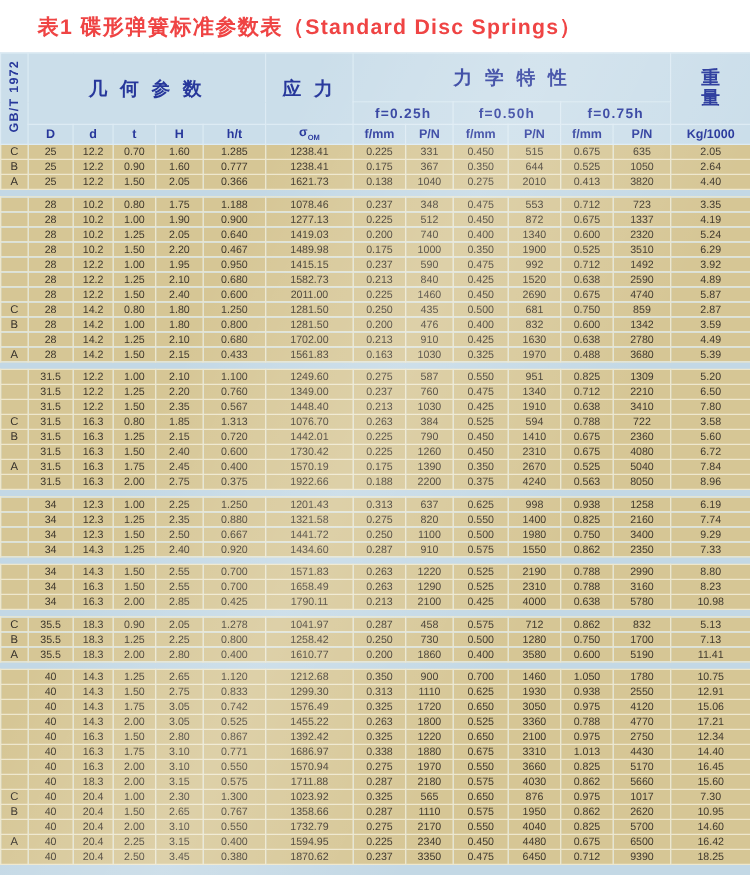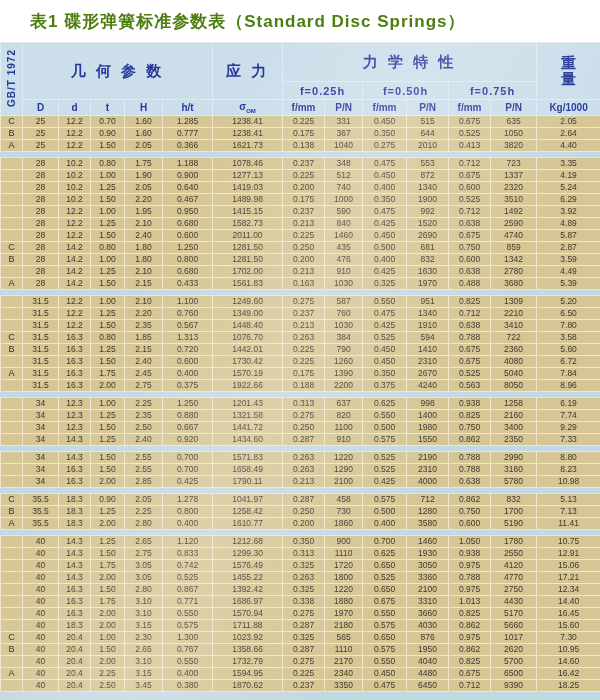--- a/index.html
+++ b/index.html
@@ -1,19 +1,19 @@
 <!DOCTYPE html>
 <html><head>
 <meta charset="utf-8">
 <style>
   html,body{margin:0;padding:0;}
   body{font-family:"Liberation Sans","DejaVu Sans",sans-serif;background:#fff;}
   .page{width:600px;height:700px;background:#fff;overflow:hidden;position:relative;}
   .title-bar{height:42px;display:flex;align-items:center;padding-left:30px;box-sizing:border-box;}
-  .title-bar h1{margin:0;font-size:17px;font-weight:bold;color:#4d7c0f;letter-spacing:1px;}
+  .title-bar h1{margin:0;font-size:17px;font-weight:bold;color:#ef4444;letter-spacing:1px;}
   .table-area{background:#c3d8e5;height:658px;position:relative;}
   .table-area::after{content:"";position:absolute;inset:0;pointer-events:none;
     background:linear-gradient(115deg,transparent 28%,rgba(255,255,255,.10) 38%,rgba(255,255,255,.18) 48%,rgba(255,255,255,.10) 58%,transparent 70%);}
   table{border-collapse:collapse;width:600px;table-layout:fixed;}
   th,td{padding:0;text-align:center;overflow:hidden;white-space:nowrap;}
   thead th{background:#cbdeea;color:#27379b;border:1px solid #ddebf4;}
   tr.group-row th{font-size:15px;font-weight:bold;letter-spacing:3px;height:38px;}
   tr.group-row th.weight-th{letter-spacing:0;}
   tr.defl-row th{font-size:11px;font-weight:bold;letter-spacing:1px;height:17px;}
   tr.cols-row th{font-size:10px;font-weight:bold;height:15px;letter-spacing:0;}

